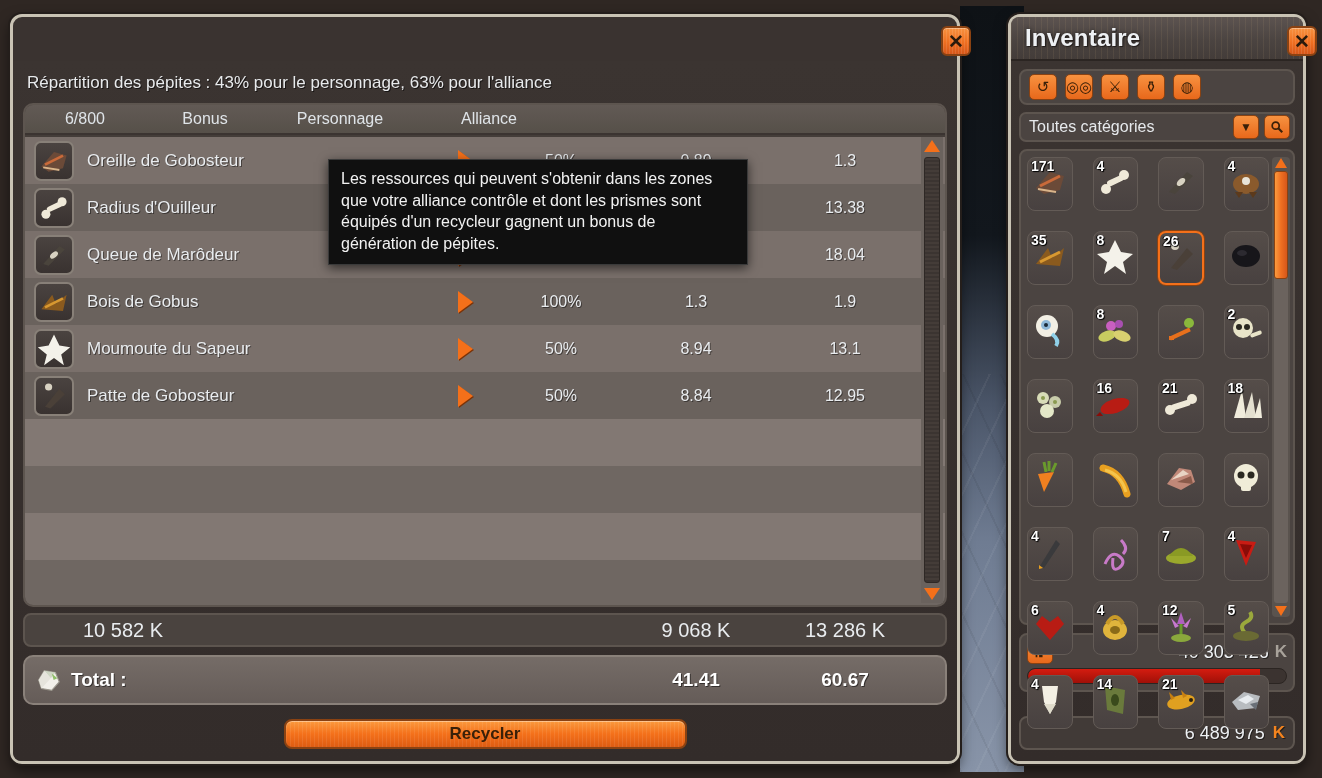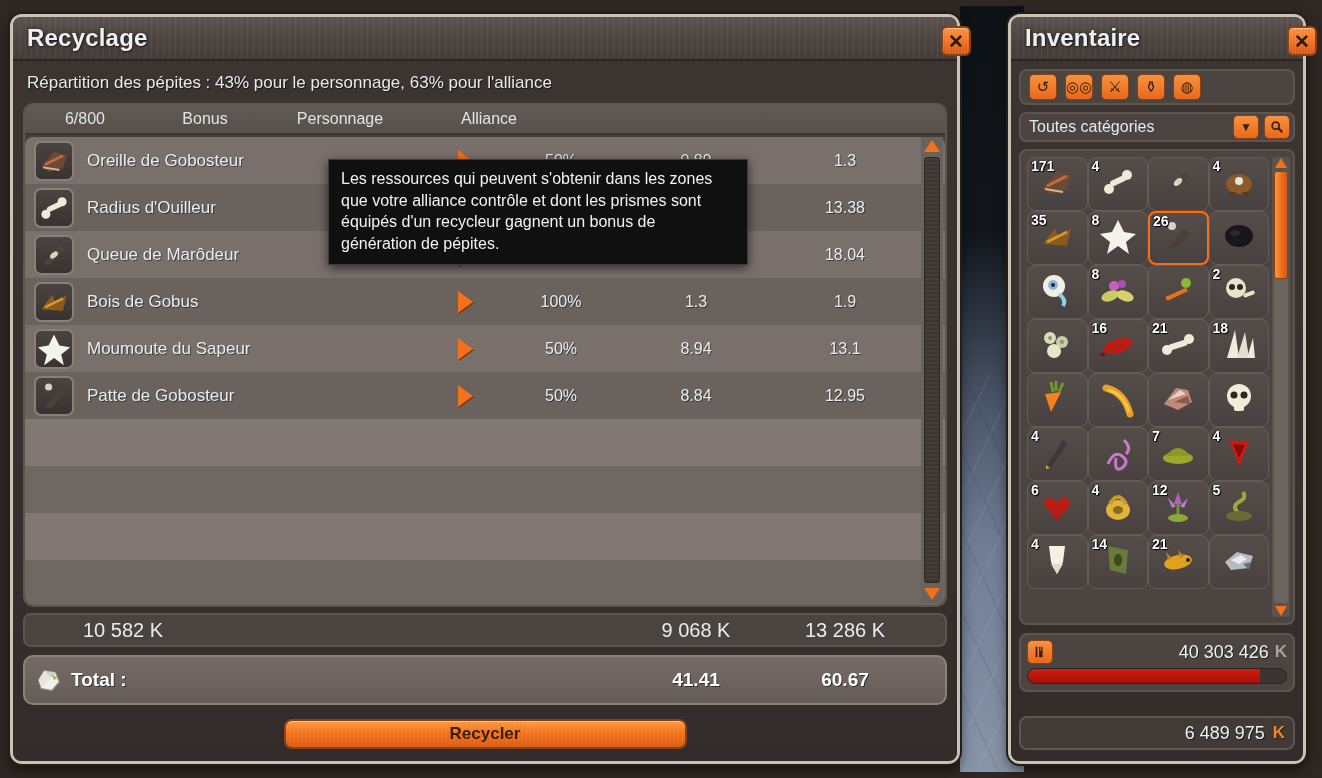--- a/index.html
+++ b/index.html
@@ -98,21 +98,20 @@
   .thead {
     display: flex; align-items: center;
     height: 30px;
     background: linear-gradient(to bottom, #625a55 0%, #565049 100%);
     border-bottom: 2px solid #3b3431;
     color: #dfe4e8; font-size: 16px;
   }
   .tbody {
     position: absolute; top: 32px; left: 0; right: 0; bottom: 0;
     overflow: hidden;
-    border-radius: 8px;
   }
   .row {
     display: flex; align-items: center;
     height: 47px;
     font-size: 16px; color: #e9ecef;
     text-shadow: 1px 1px 0 rgba(0,0,0,.45);
   }
   .row.odd  { background: #7a706b; }
   .row.even { background: #6a625d; }
   .row.empty.odd  { background: #827873; }
@@ -277,21 +276,21 @@
     position: relative;
     height: 476px;
     background: #4b4441;
     border: 2px solid #5d554f;
     border-radius: 8px;
     padding: 6px 24px 6px 6px;
   }
   .inv-grid {
     display: grid;
     grid-template-columns: repeat(4, 1fr);
-    gap: 0;
+    gap: 20px;
   }
   .slot {
     position: relative;
     height: 54px;
     border-radius: 8px;
     background: linear-gradient(to bottom,#554d49,#484140);
     border: 1px solid #635b56;
     display:flex; align-items:center; justify-content:center;
     overflow: hidden;
     cursor: pointer;
@@ -366,23 +365,20 @@
 </style>
 </head>
 <body>
 
 <div id="page-frame"></div>
 <div id="bg-slot">
   <div id="game-bg"></div>
 </div>
 
 <div class="window" id="win-recyclage">
-  <div class="win-titlebar">
-    <span class="win-title">Recyclage</span>
-  </div>
   <div class="close-btn" id="recyclage-close">
     <span>✕</span>
   </div>
 
   <div class="win-body">
     <div class="subtitle">Répartition des pépites : 43% pour le personnage, 63% pour l'alliance</div>
 
     <div class="table-shell">
       <div class="thead">
         <div class="h-count">6/800</div>

